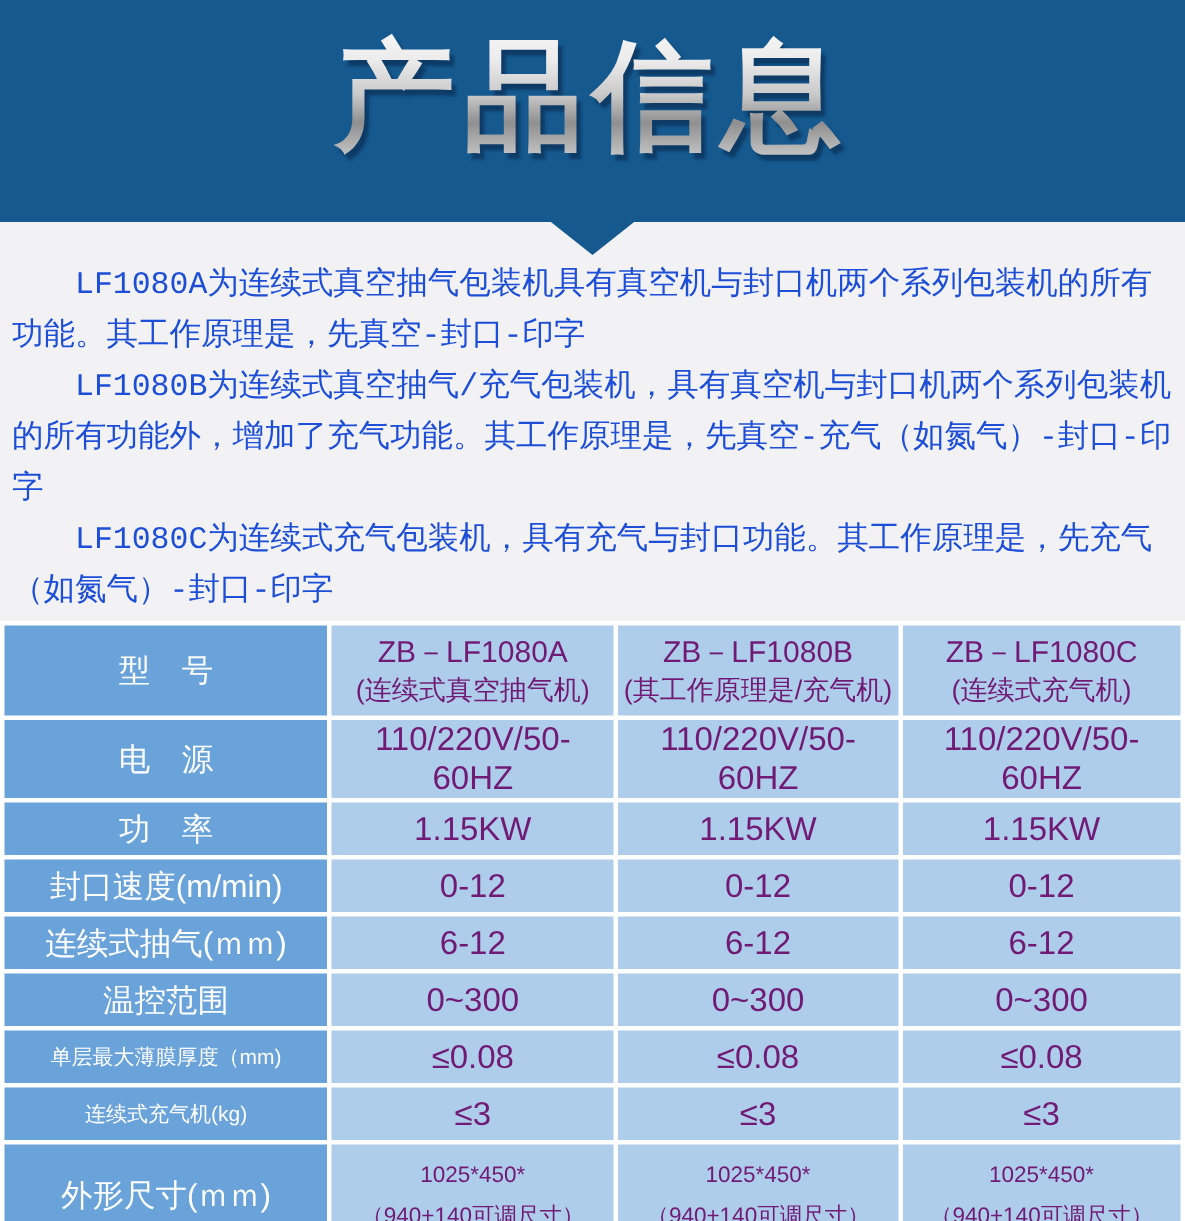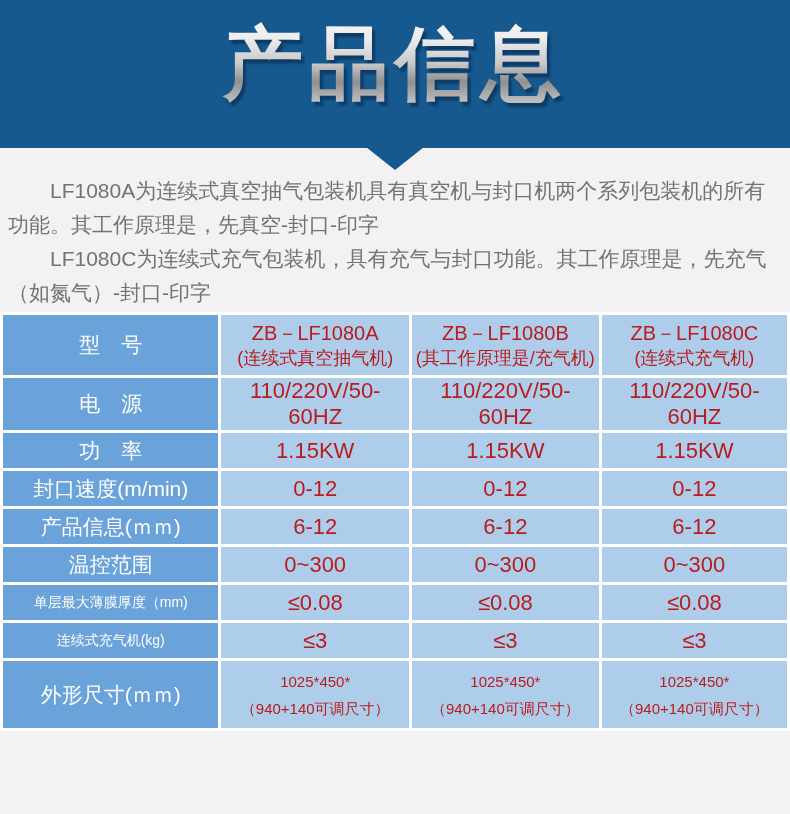--- a/index.html
+++ b/index.html
@@ -47,23 +47,24 @@
     background: linear-gradient(180deg, #ffffff 0%, #ececec 30%, #c9c9c9 48%, #8f8f8f 62%, #d8d8d8 85%, #adadad 100%);
     -webkit-background-clip: text;
     background-clip: text;
     color: transparent;
     filter: drop-shadow(3px 4px 1px rgba(8, 35, 70, 0.55));
   }
 
   
   .description {
     padding: 26px 8px 0 8px;
-    color: #737373;
+    color: #1d4ed8;
     font-size: 21px;
     line-height: 34px;
+    font-family: Liberation Mono, monospace;
   }
   .description p {
     margin: 0;
     text-indent: 2em;
   }
 
   
   .spec-table {
     width: 790px;
     margin-top: 2px;
@@ -83,21 +84,21 @@
     font-weight: normal;
     font-size: 21px;
     text-align: center;
     vertical-align: middle;
     white-space: nowrap;
     padding: 0 2px;
   }
   .spec-table th.fs18 { font-size: 14px; }
   .spec-table td {
     background: #aecdeb;
-    color: #b91c1c;
+    color: #701a75;
     font-size: 22px;
     text-align: center;
     vertical-align: middle;
     padding: 0 2px;
     overflow: hidden;
   }
 
   .r-head  { height: 60px; }
   .r-std   { height: 35px; margin-top: 24px; }
   .r-dim   { height: 67px; border-radius: 24px; }
@@ -121,20 +122,21 @@
 </head>
 <body>
 
 <div class="banner">
   <div class="banner-title">产品信息</div>
   <div class="banner-notch"></div>
 </div>
 
 <div class="description">
   <p>LF1080A为连续式真空抽气包装机具有真空机与封口机两个系列包装机的所有功能。其工作原理是，先真空-封口-印字</p>
+  <p>LF1080B为连续式真空抽气/充气包装机，具有真空机与封口机两个系列包装机的所有功能外，增加了充气功能。其工作原理是，先真空-充气（如氮气）-封口-印字</p>
   <p>LF1080C为连续式充气包装机，具有充气与封口功能。其工作原理是，先充气（如氮气）-封口-印字</p>
 </div>
 
 <table class="spec-table">
   <colgroup>
     <col class="c0">
       <col class="c1">
       <col class="c2">
       <col class="c3">
   </colgroup>
@@ -170,21 +172,21 @@
     </tr>
 
     <tr class="r-std">
       <th>封口速度(m/min)</th>
       <td>0-12</td>
       <td>0-12</td>
       <td>0-12</td>
     </tr>
 
     <tr class="r-std">
-      <th>产品信息(ｍｍ)</th>
+      <th>连续式抽气(ｍｍ)</th>
       <td>6-12</td>
       <td>6-12</td>
       <td>6-12</td>
     </tr>
 
     <tr class="r-std">
       <th>温控范围</th>
       <td>0~300</td>
       <td>0~300</td>
       <td>0~300</td>

